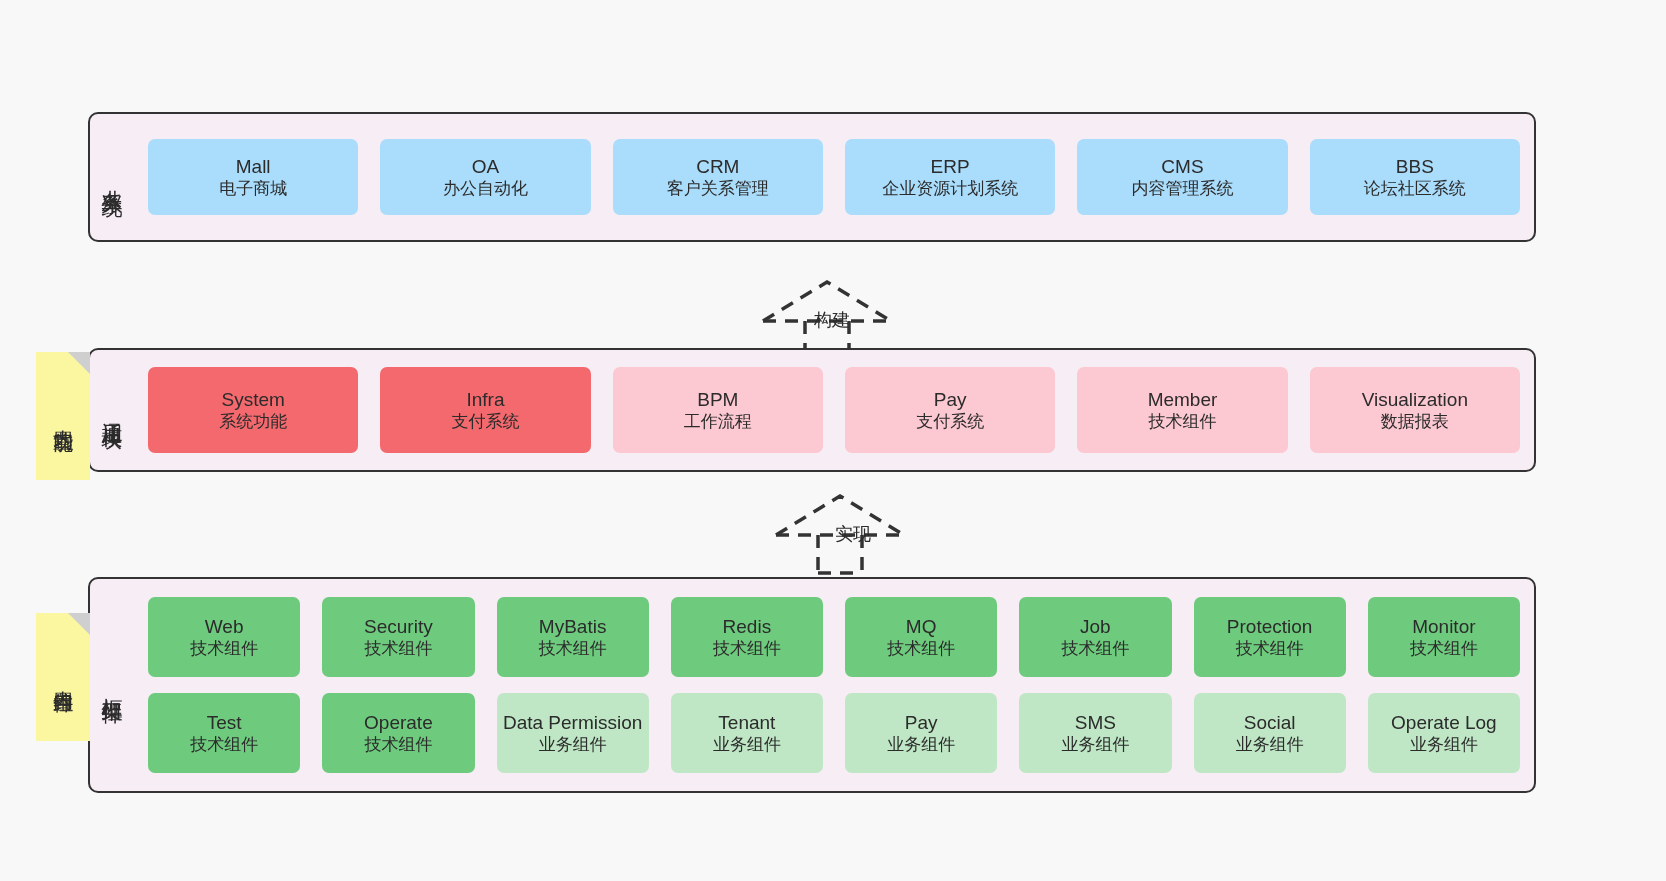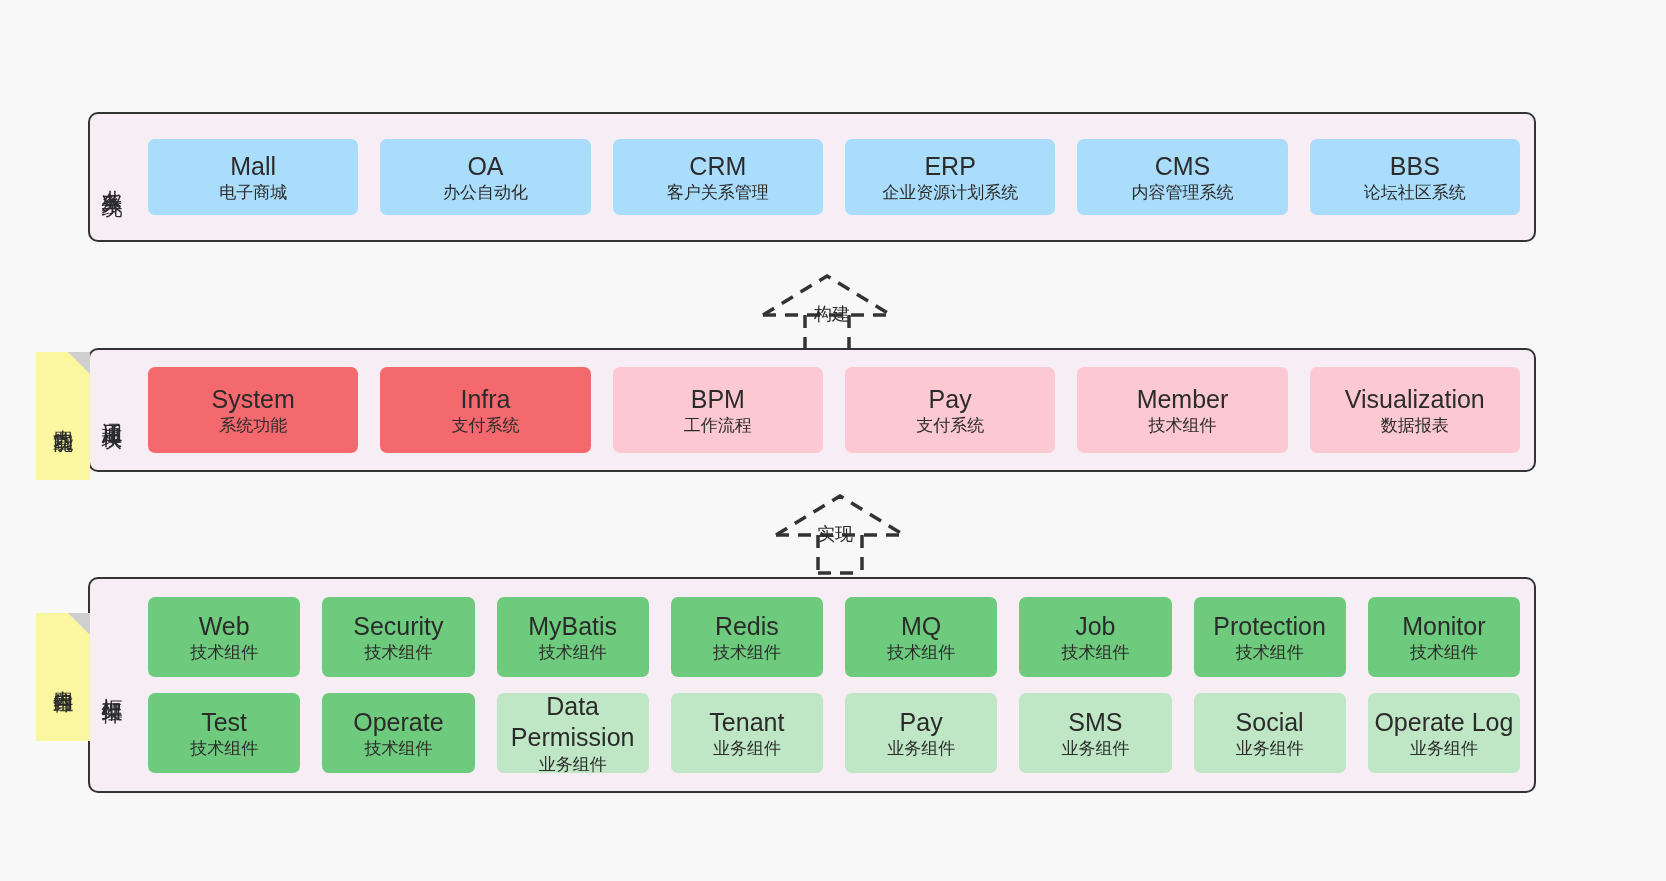--- a/index.html
+++ b/index.html
@@ -59,21 +59,21 @@
     border-radius: 7px;
     display: flex;
     flex-direction: column;
     align-items: center;
     justify-content: center;
     text-align: center;
     color: #2b2b2b;
     line-height: 1.25;
     padding: 6px 4px;
   }
-  .card .t1 { font-size: 25px; }
+  .card .t1 { font-size: 19px; }
   .card .t2 { font-size: 17px; }
 
   .h-biz  { height: 76px; }
   .h-mod  { height: 86px; }
   .h-comp { height: 80px; }
 
   .c-blue        { background: #aadcfb; }
   .c-red         { background: #f4696e; }
   .c-red-light   { background: #fcc8d1; }
   .c-green       { background: #6ecb7e; }
@@ -146,21 +146,21 @@
           <span class="t2">内容管理系统</span>
         </div>
         <div class="card h-biz c-blue">
           <span class="t1">BBS</span>
           <span class="t2">论坛社区系统</span>
         </div>
       </div>
     </div>
   </div>
 
-  <div class="connector" style="left:755px; top:270px; width:145px; height:85px;">
+  <div class="connector" style="left:755px; top:276px; width:145px; height:85px;">
     <svg width="145" height="85" viewBox="0 0 145 85">
       <path d="M 8 45 L 72 6 L 136 45" fill="none" stroke="#333333" stroke-width="3.5" stroke-dasharray="13 9" stroke-linecap="butt"></path>
       <path d="M 8 45 L 136 45" fill="none" stroke="#333333" stroke-width="3.5" stroke-dasharray="13 9"></path>
       <path d="M 50 45 L 50 83" fill="none" stroke="#333333" stroke-width="3.5" stroke-dasharray="13 9"></path>
       <path d="M 94 45 L 94 83" fill="none" stroke="#333333" stroke-width="3.5" stroke-dasharray="13 9"></path>
       <path d="M 50 83 L 94 83" fill="none" stroke="#333333" stroke-width="3.5" stroke-dasharray="13 9"></path>
     </svg>
     <span class="conn-label" style="left:59px; top:32px;">构建</span>
   </div>
 
@@ -202,21 +202,21 @@
   </div>
 
   <div class="connector" style="left:768px; top:490px; width:145px; height:85px;">
     <svg width="145" height="85" viewBox="0 0 145 85">
       <path d="M 8 45 L 72 6 L 136 45" fill="none" stroke="#333333" stroke-width="3.5" stroke-dasharray="13 9" stroke-linecap="butt"></path>
       <path d="M 8 45 L 136 45" fill="none" stroke="#333333" stroke-width="3.5" stroke-dasharray="13 9"></path>
       <path d="M 50 45 L 50 83" fill="none" stroke="#333333" stroke-width="3.5" stroke-dasharray="13 9"></path>
       <path d="M 94 45 L 94 83" fill="none" stroke="#333333" stroke-width="3.5" stroke-dasharray="13 9"></path>
       <path d="M 50 83 L 94 83" fill="none" stroke="#333333" stroke-width="3.5" stroke-dasharray="13 9"></path>
     </svg>
-    <span class="conn-label" style="left:49px; top:32px;">实现</span>
+    <span class="conn-label" style="left:67px; top:32px;">实现</span>
   </div>
 
   <div class="band" id="band-components" style="left:88px; top:577px; width:1448px; height:216px;">
     <div class="band-label">框架组件</div>
     <div class="band-body">
 
       <div class="row row-8">
         <div class="card h-comp c-green">
           <span class="t1">Web</span>
           <span class="t2">技术组件</span>

